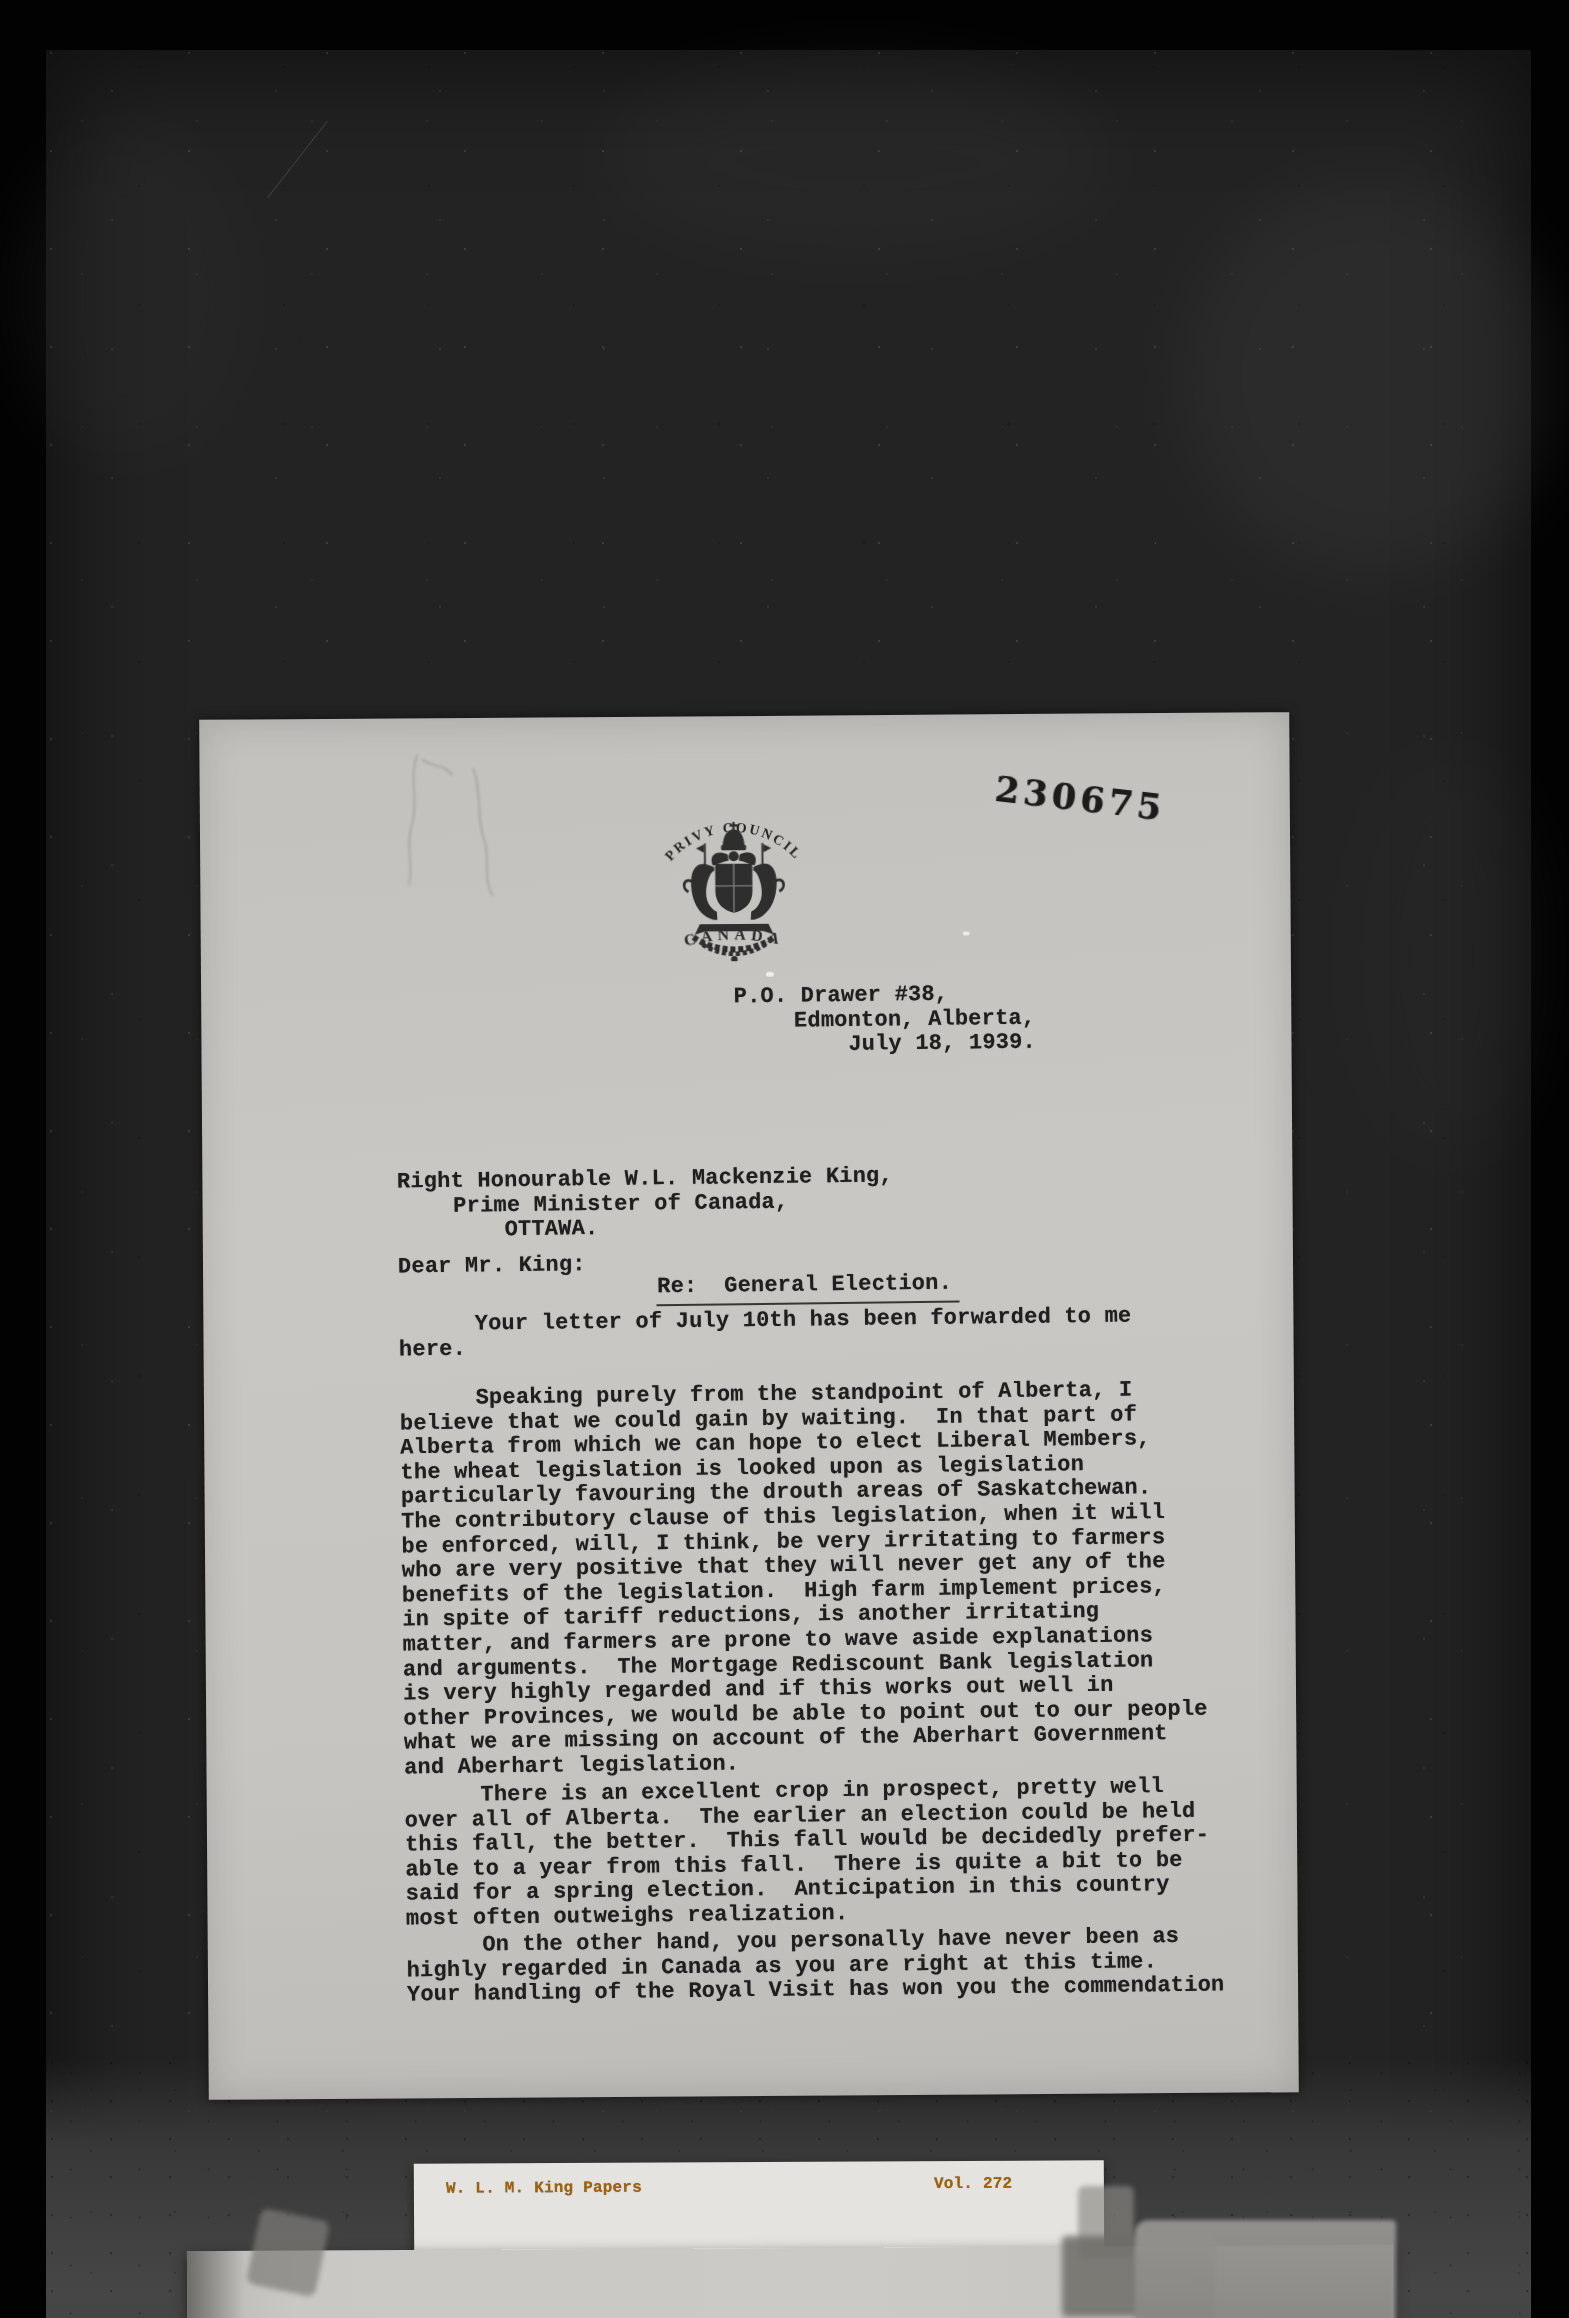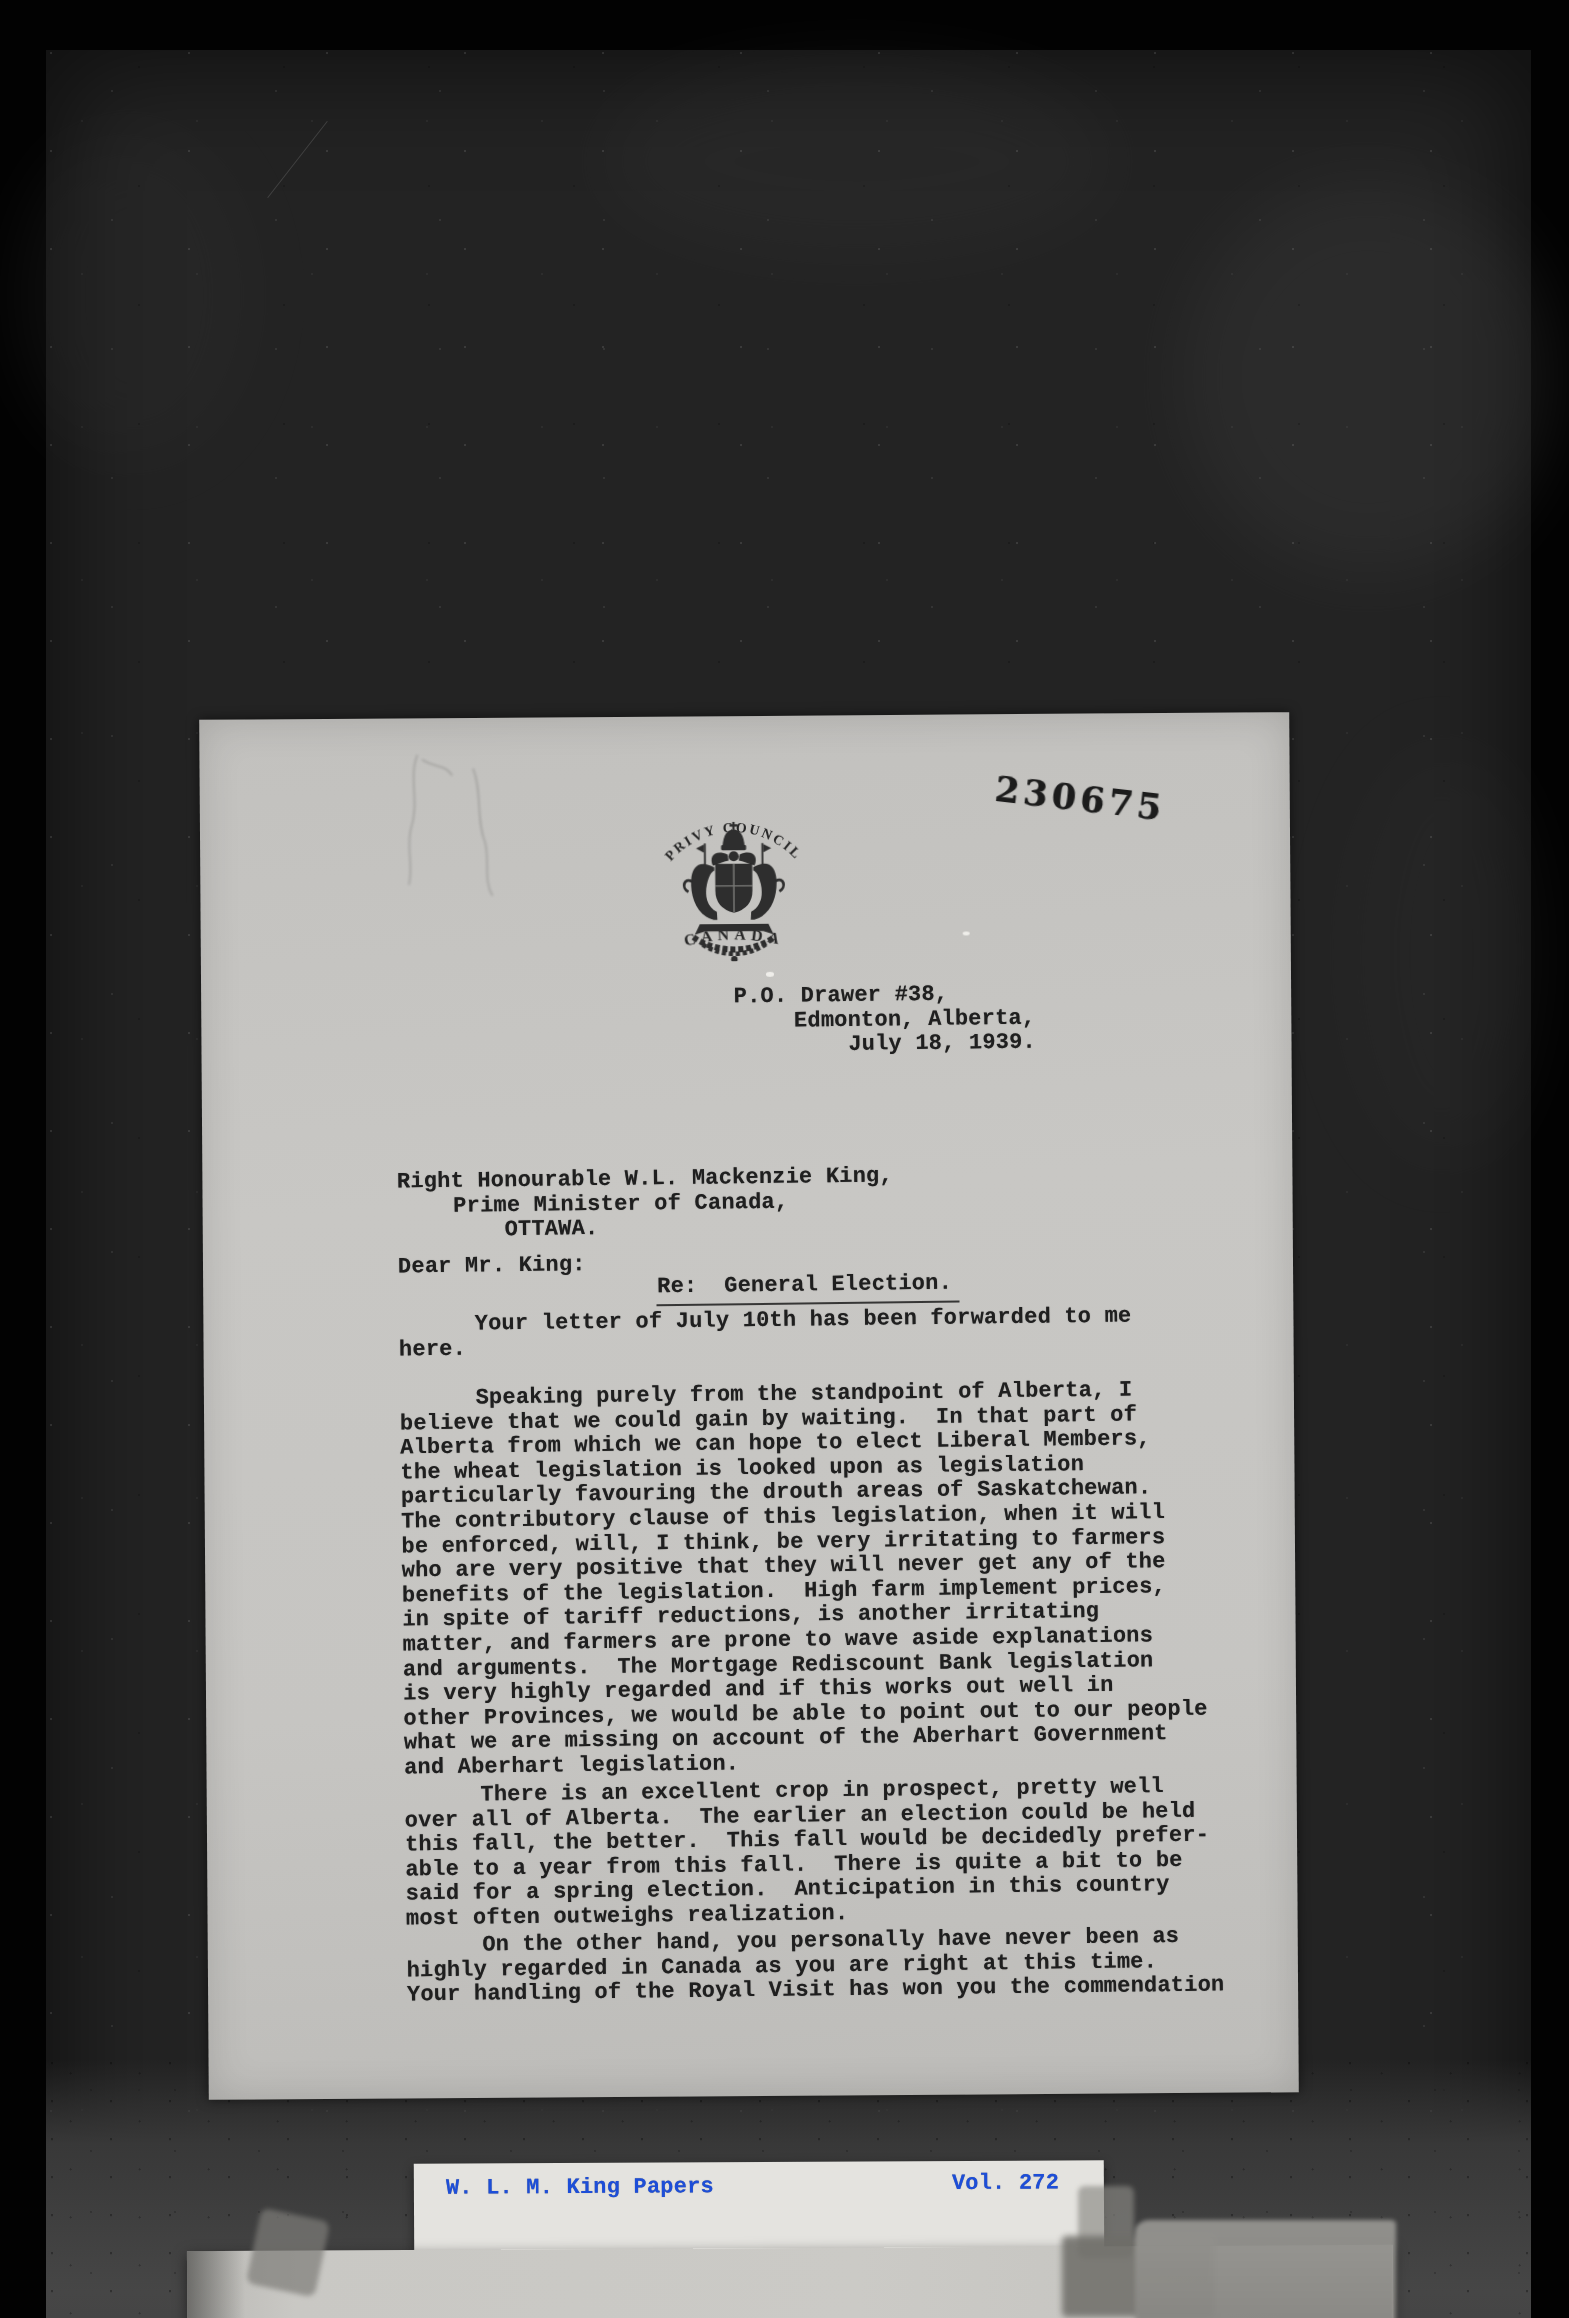--- a/index.html
+++ b/index.html
@@ -42,21 +42,21 @@
   .subject{border-bottom:2.3px solid rgba(28,28,28,.85);padding:0 7.4px 4.2px 0.9px;white-space:pre;}
   .stamp{position:absolute;left:795px;top:64px;transform:rotate(7deg);
          font:700 35px "DejaVu Serif","Liberation Serif",serif;letter-spacing:4.2px;color:#1c1c1c;
          text-shadow:0.5px 0.5px 0.9px rgba(30,30,30,.5), -0.5px 0 0.5px rgba(30,30,30,.4);filter:blur(0.2px);}
   .crest{position:absolute;left:457px;top:78px;width:153px;height:167px;}
   .fleck{position:absolute;background:#efeeea;border-radius:50%;filter:blur(0.5px);}
   .smudge{position:absolute;left:176px;top:32px;width:195px;height:153px;opacity:.5;}
   
   .strip{position:absolute;left:414px;top:2162px;width:690px;height:89px;background:#e4e3df;
          transform:rotate(-0.3deg);box-shadow:0 3.7px 10.2px rgba(0,0,0,.45);}
-  .strip .mono{font-size:22px;color:#1d4ed8;text-shadow:0 0 0.7px rgba(40,40,40,.5);}
+  .strip .mono{font-size:16px;color:#a16207;text-shadow:0 0 0.7px rgba(40,40,40,.5);}
   
   .card{position:absolute;left:188px;top:2248px;width:1206px;height:414px;transform:rotate(-0.3deg);
         background:linear-gradient(92deg,#b9b8b4 0%, #c9c8c4 9%, #cbcac6 55%, #c2c1bd 100%);
         box-shadow:0 4.6px 14px rgba(0,0,0,.5);}
   .card-text{position:absolute;left:0;top:0;width:1080px;text-align:center;
         font-family:"Liberation Serif","DejaVu Serif",serif;font-weight:700;color:#151515;
         filter:blur(0.3px);text-shadow:0 0 1.4px rgba(20,20,20,.35);}
   .card-line-a{position:absolute;left:0;top:70px;width:1080px;font-size:57px;letter-spacing:3.7px;word-spacing:25.5px;}
   .tape{position:absolute;pointer-events:none;}
   .scratch{position:absolute;background:rgba(255,255,255,.28);}
@@ -181,21 +181,21 @@
           <div>Your handling of the Royal Visit has won you the commendation</div>
         </div>
     </div>
 
     <div class="fleck" style="left:565px;top:256px;width:8.3px;height:4.6px;"></div>
     <div class="fleck" style="left:762px;top:217px;width:7.4px;height:4.2px;"></div>
   </div>
 
   <div class="strip">
     <span class="mono" style="left:32px;top:13px;">W. L. M. King Papers</span>
-    <span class="mono" style="left:538px;top:11px;">Vol. 272</span>
+    <span class="mono" style="left:520px;top:11px;">Vol. 272</span>
   </div>
 
   <div class="card">
     <div style="position:absolute;left:0;top:0;width:58px;height:100%;background:linear-gradient(90deg,rgba(58,58,56,.6),rgba(58,58,56,0));"></div>
 
     <div class="card-text card-line-a">PUBLIC ARCHIVES</div>
 
   </div>
 
   <div class="tape" style="left:253px;top:2214px;width:70px;height:77px;background:#7e7d79;filter:blur(2.8px);opacity:.7;transform:rotate(12deg);border-radius:8.3px;"></div>

